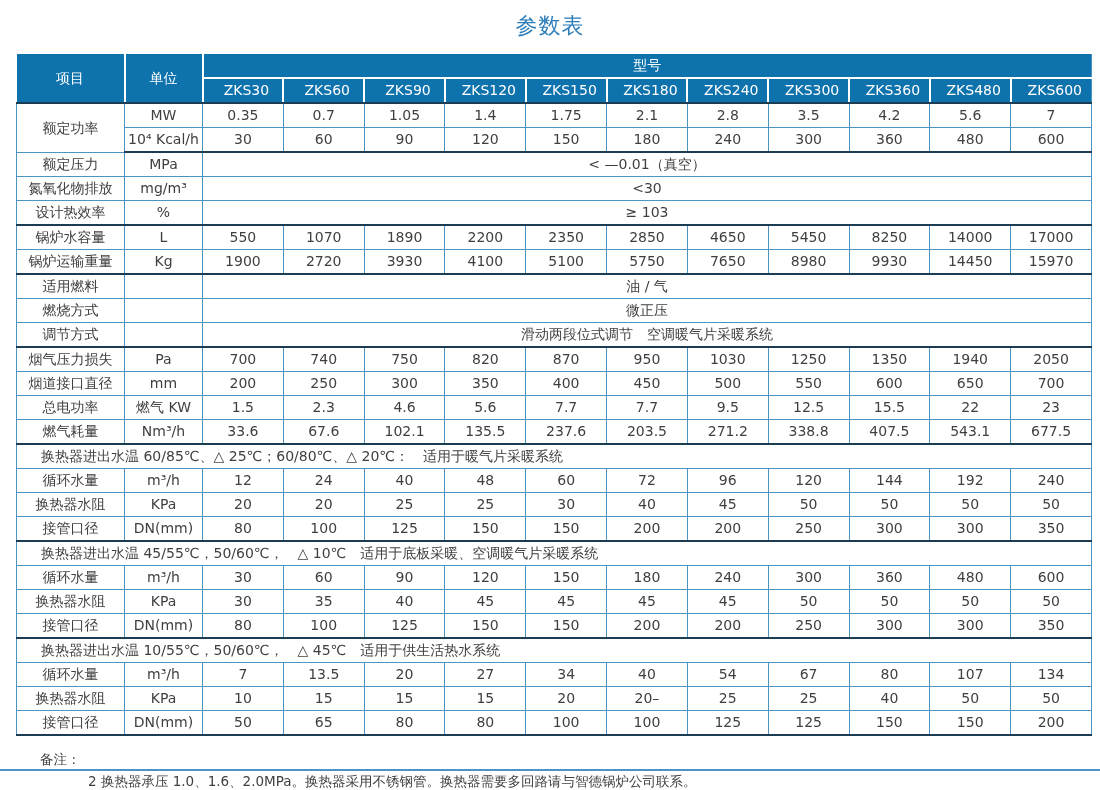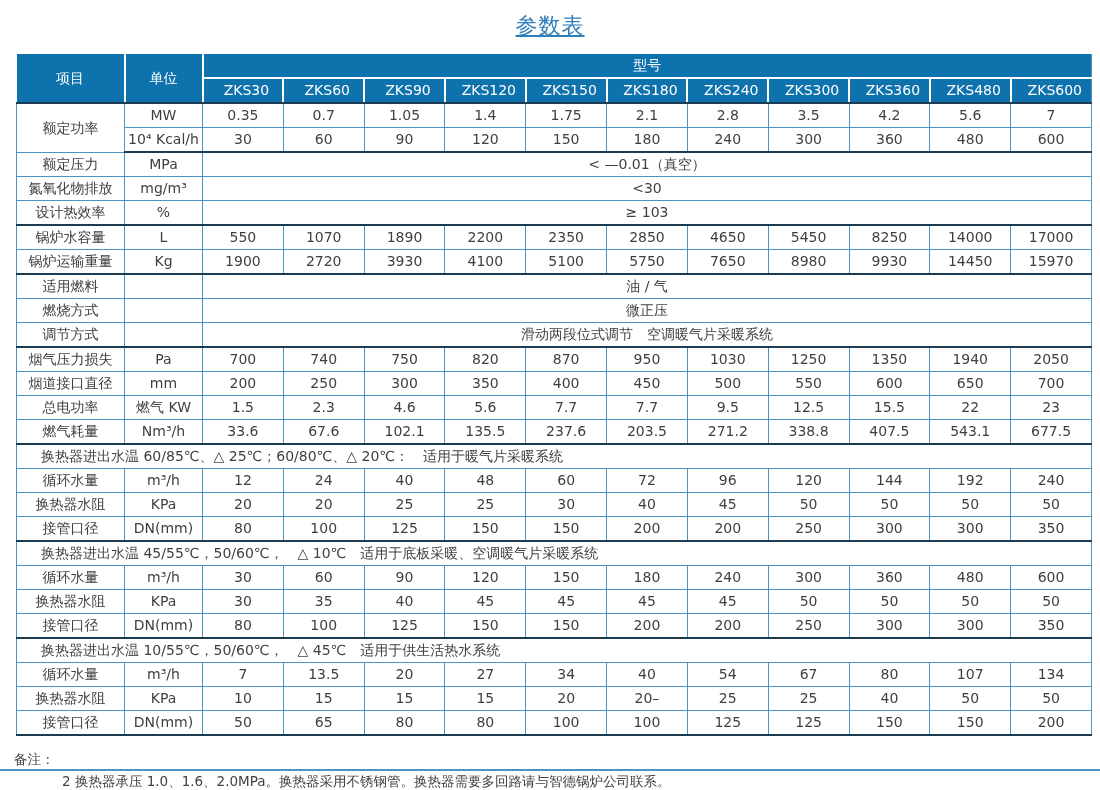--- a/index.html
+++ b/index.html
@@ -3,21 +3,21 @@
 <meta charset="utf-8">
 <style>
   html,body{margin:0;padding:0;}
   body{
     width:1100px;height:790px;background:#ffffff;position:relative;
     font-family:"DejaVu Sans","Liberation Sans",sans-serif;
     -webkit-font-smoothing:antialiased;
   }
   .title{
     margin:11px 0 13px;text-align:center;
-    font-size:22px;font-weight:500;color:#2e7eba;letter-spacing:1px;text-decoration:underline;
+    font-size:22px;font-weight:500;color:#2e7eba;letter-spacing:1px;
   }
   table{
     border-collapse:collapse;table-layout:fixed;width:1076px;margin-left:16px;
     border-right:1.5px solid #4b94c5;
   }
   th,td{padding:0;height:23px;font-weight:400;line-height:1.15;overflow:hidden;white-space:nowrap;}
   
   thead th{
     background:#0e72ac;color:#ffffff;font-size:14px;text-align:center;
     border-bottom:2px solid #1b3c52;
@@ -27,21 +27,21 @@
   .models-row th{border-left:2px solid #ffffff;padding-left:7px;}
   
   tbody td{
     font-size:14px;color:#3f3f3f;text-align:center;
     border-bottom:1.5px solid #4b94c5;border-left:1.5px solid #4b94c5;
   }
   tbody tr.thick td{border-bottom:2px solid #1b3c52;}
   td.section{text-align:left;padding-left:24px;}
   
   .notes{margin:12px 0 0 14px;font-size:13.5px;color:#3f3f3f;}
-  .note-row{display:flex;line-height:22px;}
+  .note-row{display:flex;line-height:22px;margin-left:26px;}
   .note-row .lbl{width:48px;flex:0 0 48px;}
   .bottom-rule{position:absolute;left:0;top:769px;width:1100px;height:2px;background:#4b94c5;}
 </style>
 </head>
 <body>
 
 <div class="title">参数表</div>
 
 <table id="spec-table">
     <colgroup>

